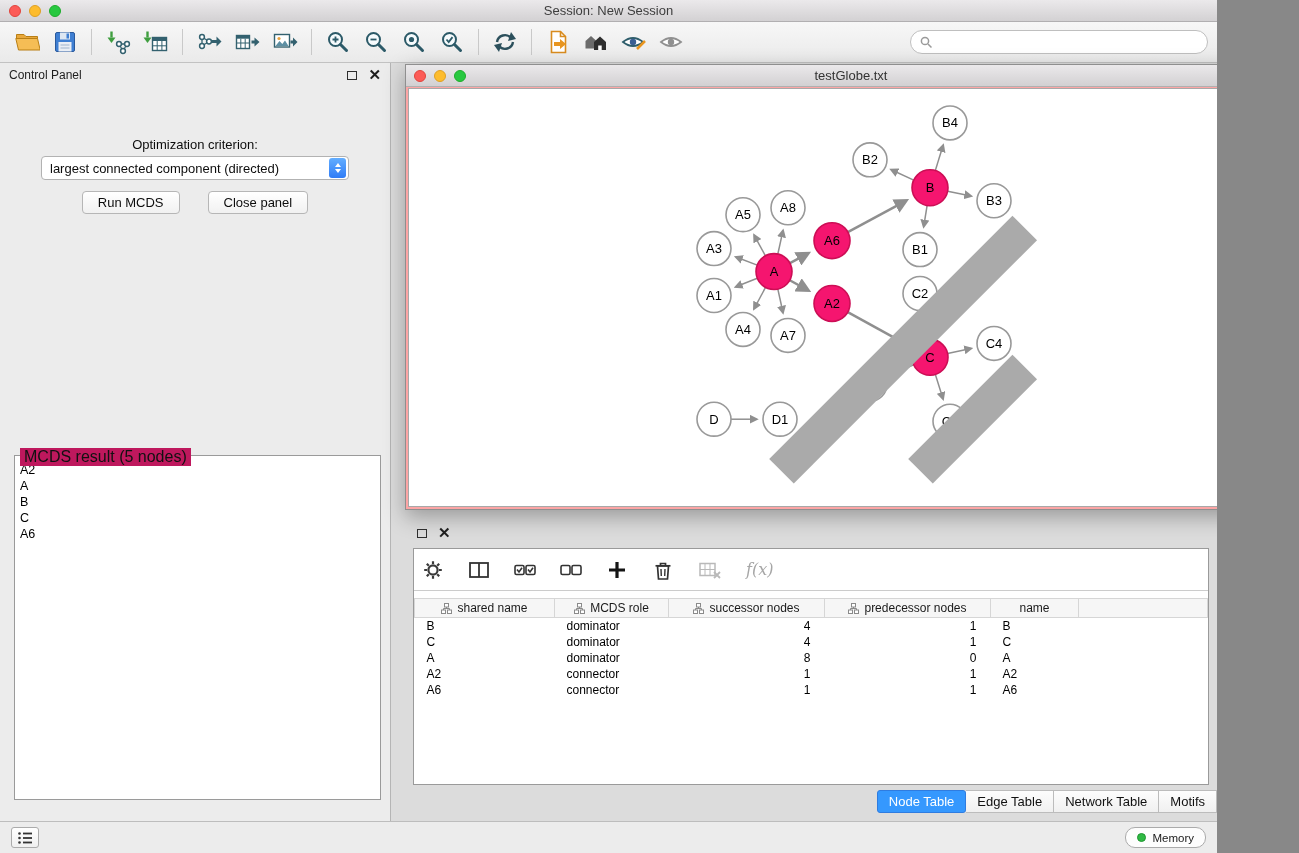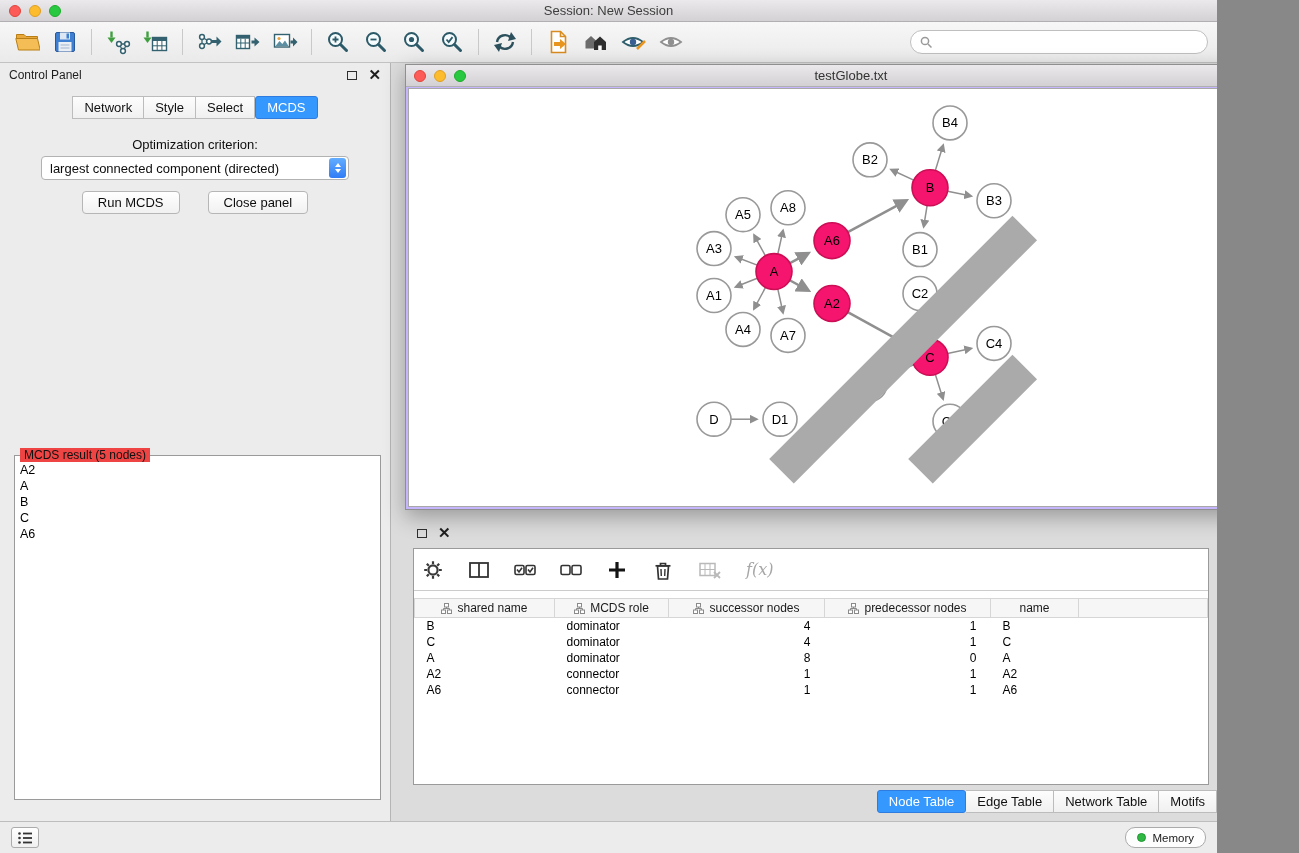--- a/index.html
+++ b/index.html
@@ -62,28 +62,28 @@
   .down-tri { width:0; height:0; border-left:3.5px solid transparent; border-right:3.5px solid transparent;
     border-top:4px solid #fff; }
 
   .btn-row { position:absolute; top:128px; left:0; right:0; display:flex; justify-content:center; gap:28px; }
   .btn { height:23px; padding:0 15px; font-size:13px; color:#0d0d0d;
     background:linear-gradient(#ffffff,#f1f1f1); border:1px solid #b6b6b6; border-radius:4px;
     font-family:"Liberation Sans",sans-serif; }
 
   .result-box { position:absolute; left:14px; right:9px; top:392px; bottom:21px;
     border:1px solid #9a9a9a; background:#fff; }
-  .result-title { position:absolute; top:-8px; left:5px; background:#ef4444; padding:0 4px;
-    font-size:12px; color:#111; }
+  .result-title { position:absolute; top:-8px; left:5px; background:#be185d; padding:0 4px;
+    font-size:16px; color:#111; }
   .result-list { padding:6px 5px; }
   .result-item { font-size:12.5px; color:#000; line-height:16px; }
 
   
   .net-window { position:absolute; left:405px; top:1px; width:892px; height:446px;
-    background:#c4b5fd; border:1px solid #8f8f8f; box-shadow:0 7px 20px rgba(0,0,0,0.30); }
+    background:#fca5a5; border:1px solid #8f8f8f; box-shadow:0 7px 20px rgba(0,0,0,0.30); }
   .net-titlebar { position:relative; height:22px; background:linear-gradient(#ebe9eb,#d2d0d2);
     border-bottom:1px solid #b0b0b0; display:flex; align-items:center; justify-content:center; }
   .net-titlebar .traffic { left:8px; }
   .net-title { font-size:13px; color:#333; }
   .net-canvas { position:absolute; top:23px; left:2px; right:2px; bottom:2px;
     background:#fff; border:1px solid #a8a8a8; }
   .net-canvas svg { width:100%; height:100%; display:block; }
   .resize-corner { position:absolute; right:0; bottom:0; }
 
   
@@ -274,26 +274,20 @@
 
   <div class="main">
 
     <div class="control-panel">
       <div class="panel-header">
         <span class="panel-title">Control Panel</span>
         <span class="win-btns">
           <span class="float-btn"></span>
           <span class="close-x">✕</span>
         </span>
-      </div>
-      <div class="cp-tabs">
-        <div class="tab">Network</div>
-        <div class="tab">Style</div>
-        <div class="tab">Select</div>
-        <div class="tab active">MCDS</div>
       </div>
       <div class="opt-label">Optimization criterion:</div>
       <div class="combo">
         <span class="combo-text">largest connected component (directed)</span>
         <span class="combo-btn">
             <i class="up-tri"></i>
             <i class="down-tri"></i>
           </span>
       </div>
       <div class="btn-row">

